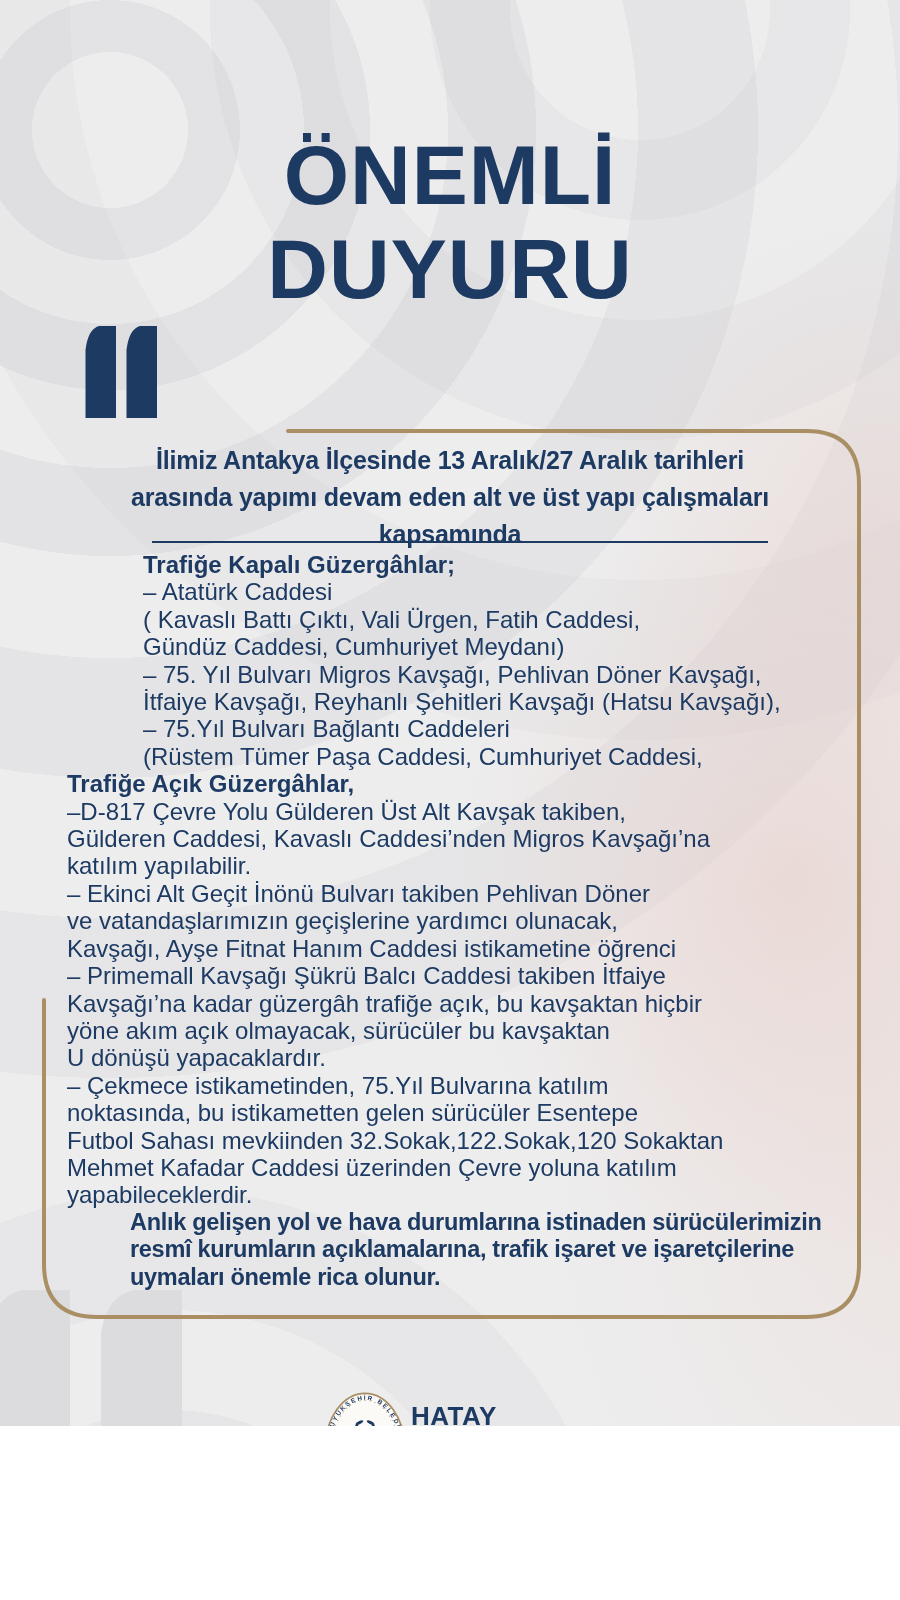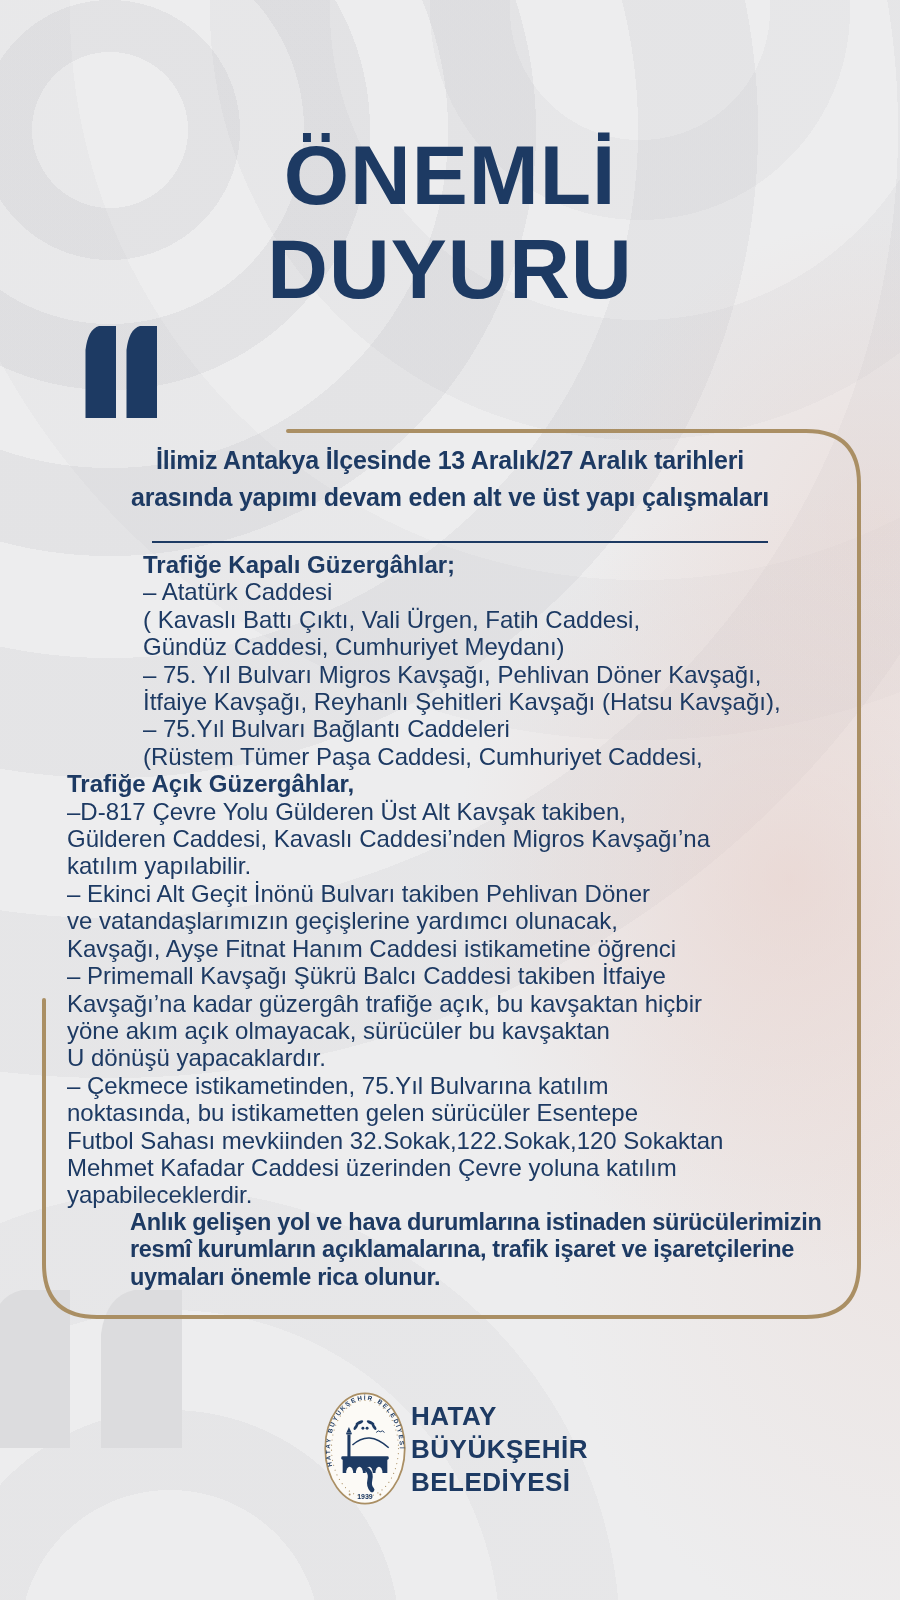--- a/index.html
+++ b/index.html
@@ -1,17 +1,17 @@
 <!DOCTYPE html>
 <html style="--navy: #1d3a63; --gold: #aa8f64; --background: #ededee; --quotegray: #dcdcde; --sealbg: #fcfaf6;"><head>
 <meta charset="utf-8">
 <style>
   html,body{margin:0;padding:0;}
   .poster{
-    position:relative; width:900px; height:1600px; overflow:hidden;
+    position:relative; width:900px; height:1426px; overflow:hidden;
     background:var(--background,#ededee);
     font-family:"Liberation Sans",sans-serif;
     color:var(--navy,#1d3a63);
   }
   
   .bg-arcs{
     position:absolute; inset:0;
     background:
       radial-gradient(circle at 110px 130px,
         transparent 0 78px, rgba(176,176,183,.17) 78px 130px,
@@ -101,20 +101,21 @@
   </div>
 
   <svg class="quote-top" width="74" height="92" viewBox="0 0 74 92">
     <path d="M32,0 H15 Q4,3 1.5,24 V92 H32 Z" fill="currentColor"></path>
     <path d="M32,0 H15 Q4,3 1.5,24 V92 H32 Z" fill="currentColor" transform="translate(41,0)"></path>
   </svg>
 
   <div class="intro">
     <div class="ln">İlimiz Antakya İlçesinde 13 Aralık/27 Aralık tarihleri</div>
     <div class="ln">arasında yapımı devam eden alt ve üst yapı çalışmaları</div>
+    <div class="ln">kapsamında</div>
   </div>
 
   <div class="divider"></div>
 
   <div class="body-text">
     <div class="sec-closed">
       <div class="ln heading">Trafiğe Kapalı Güzergâhlar;</div>
       <div class="ln">– Atatürk Caddesi</div>
       <div class="ln">( Kavaslı Battı Çıktı, Vali Ürgen, Fatih Caddesi,</div>
       <div class="ln">Gündüz Caddesi, Cumhuriyet Meydanı)</div>

